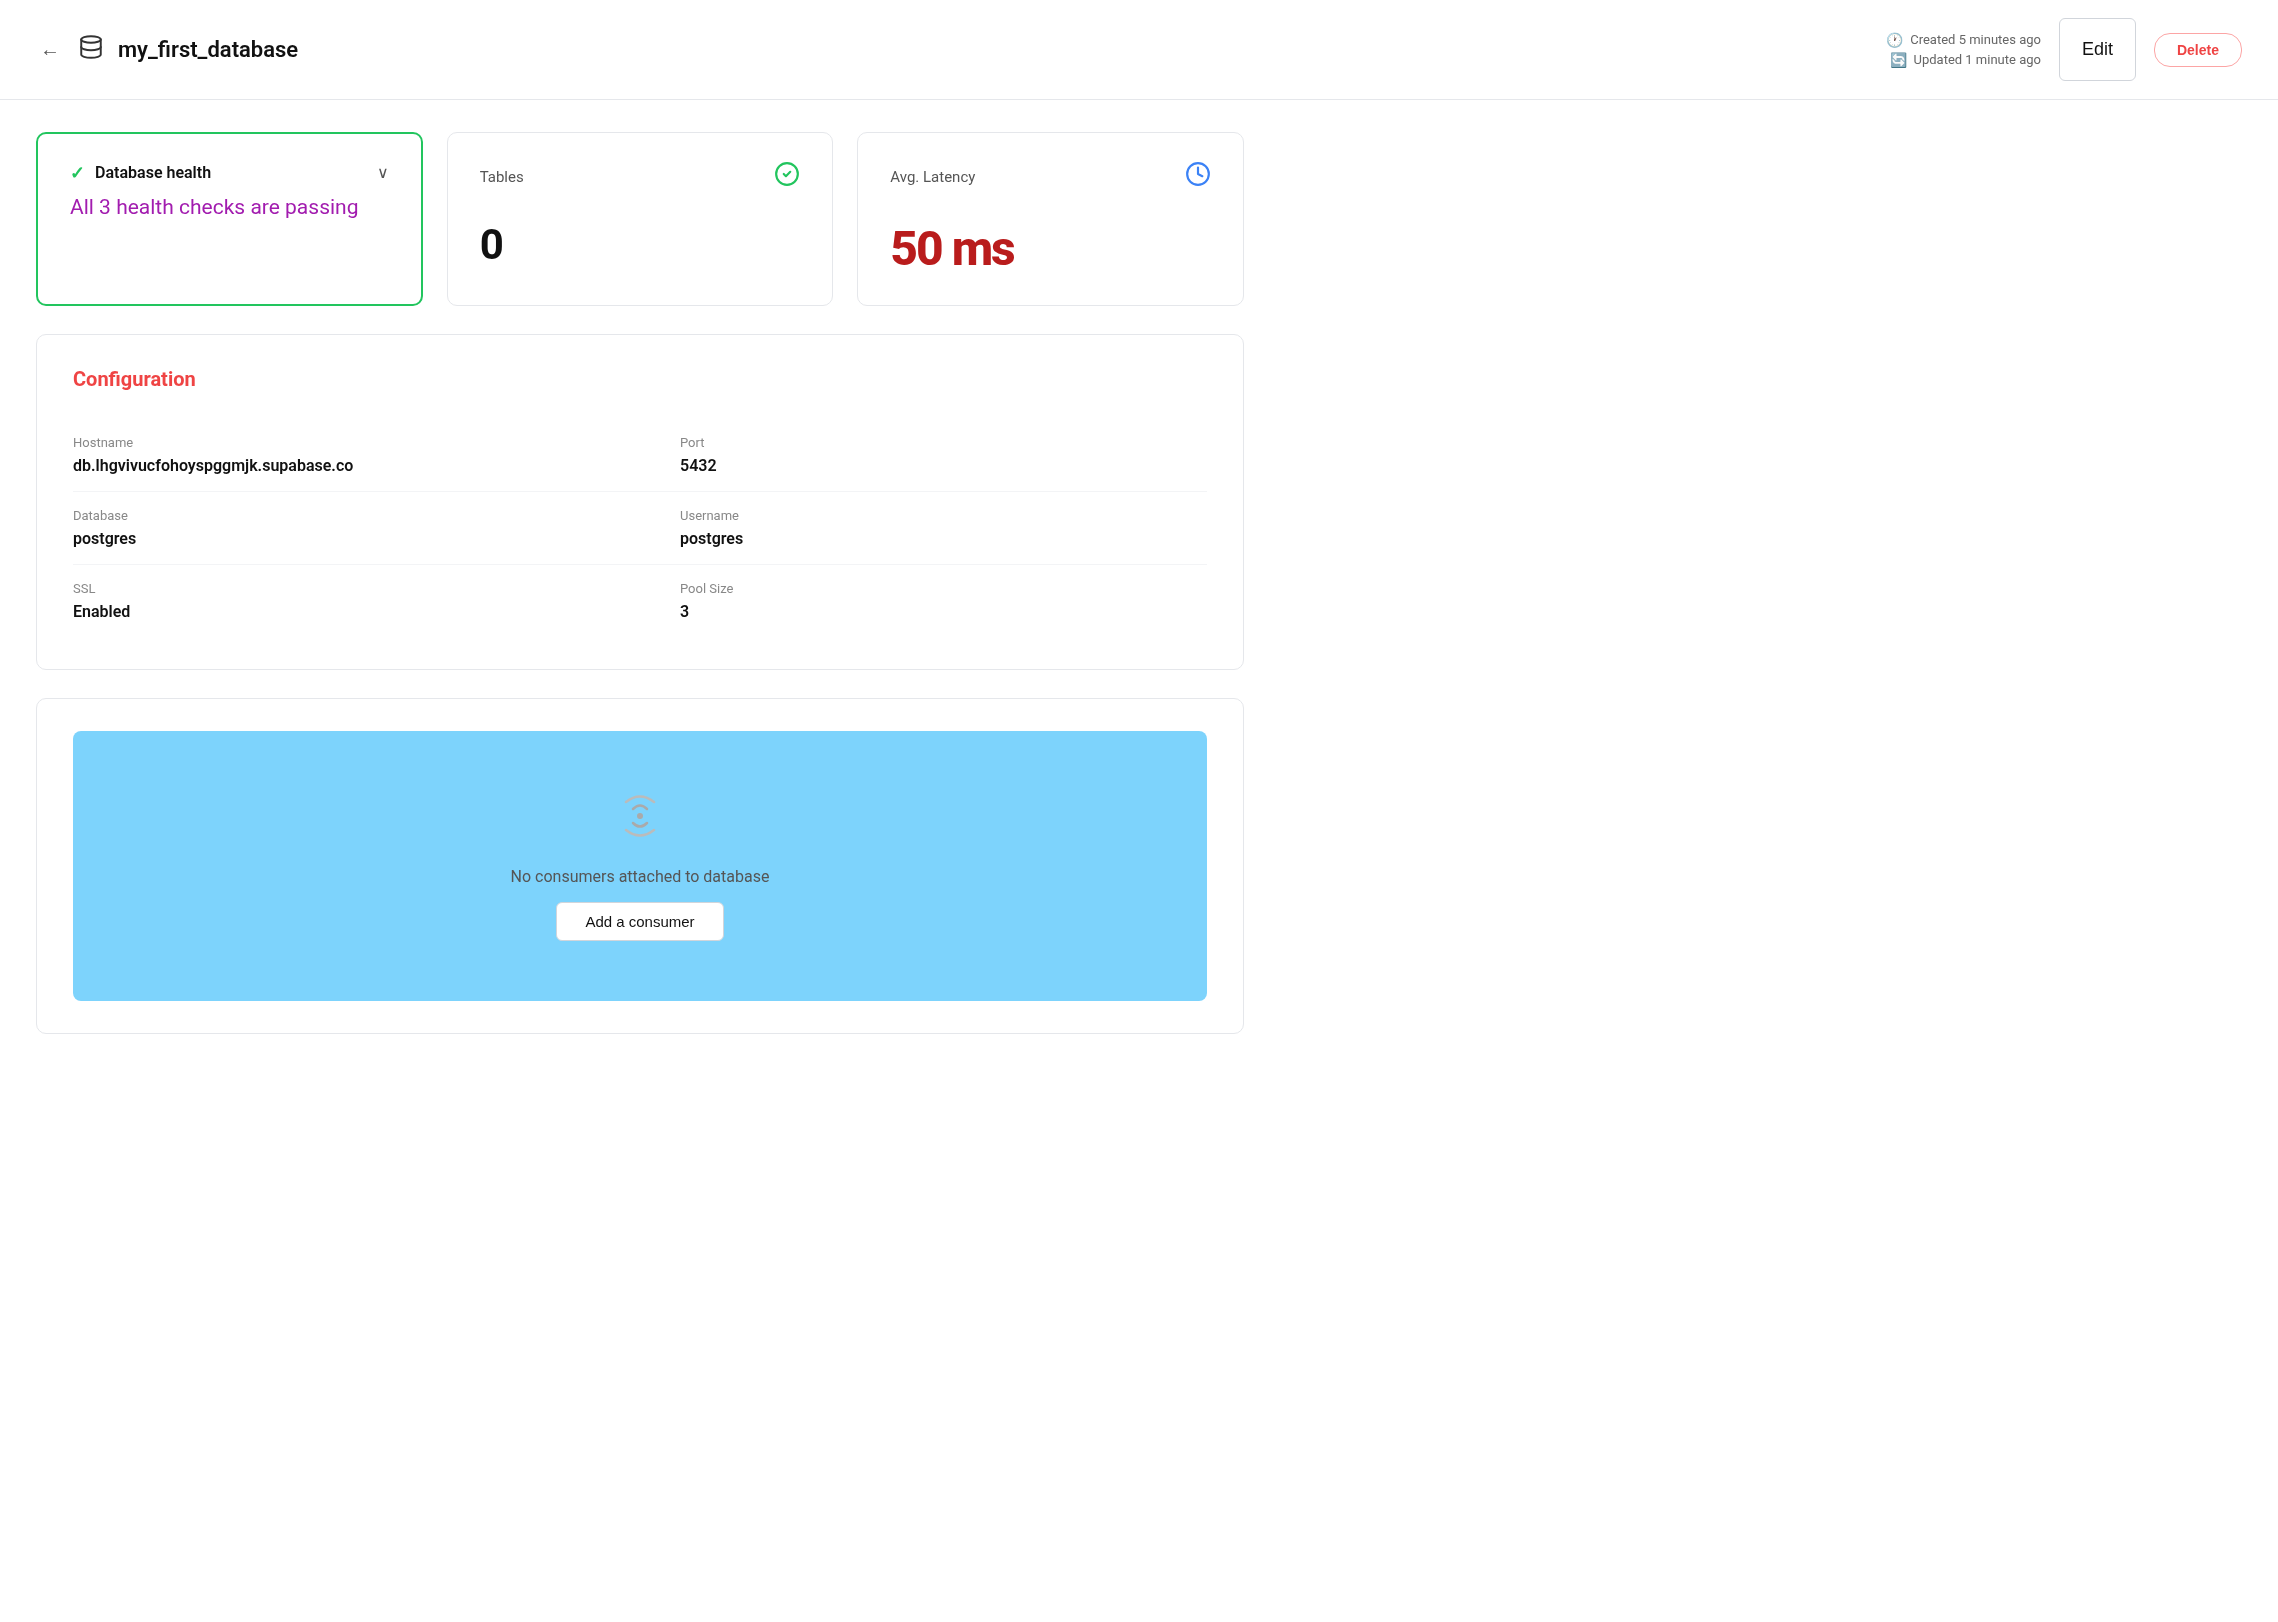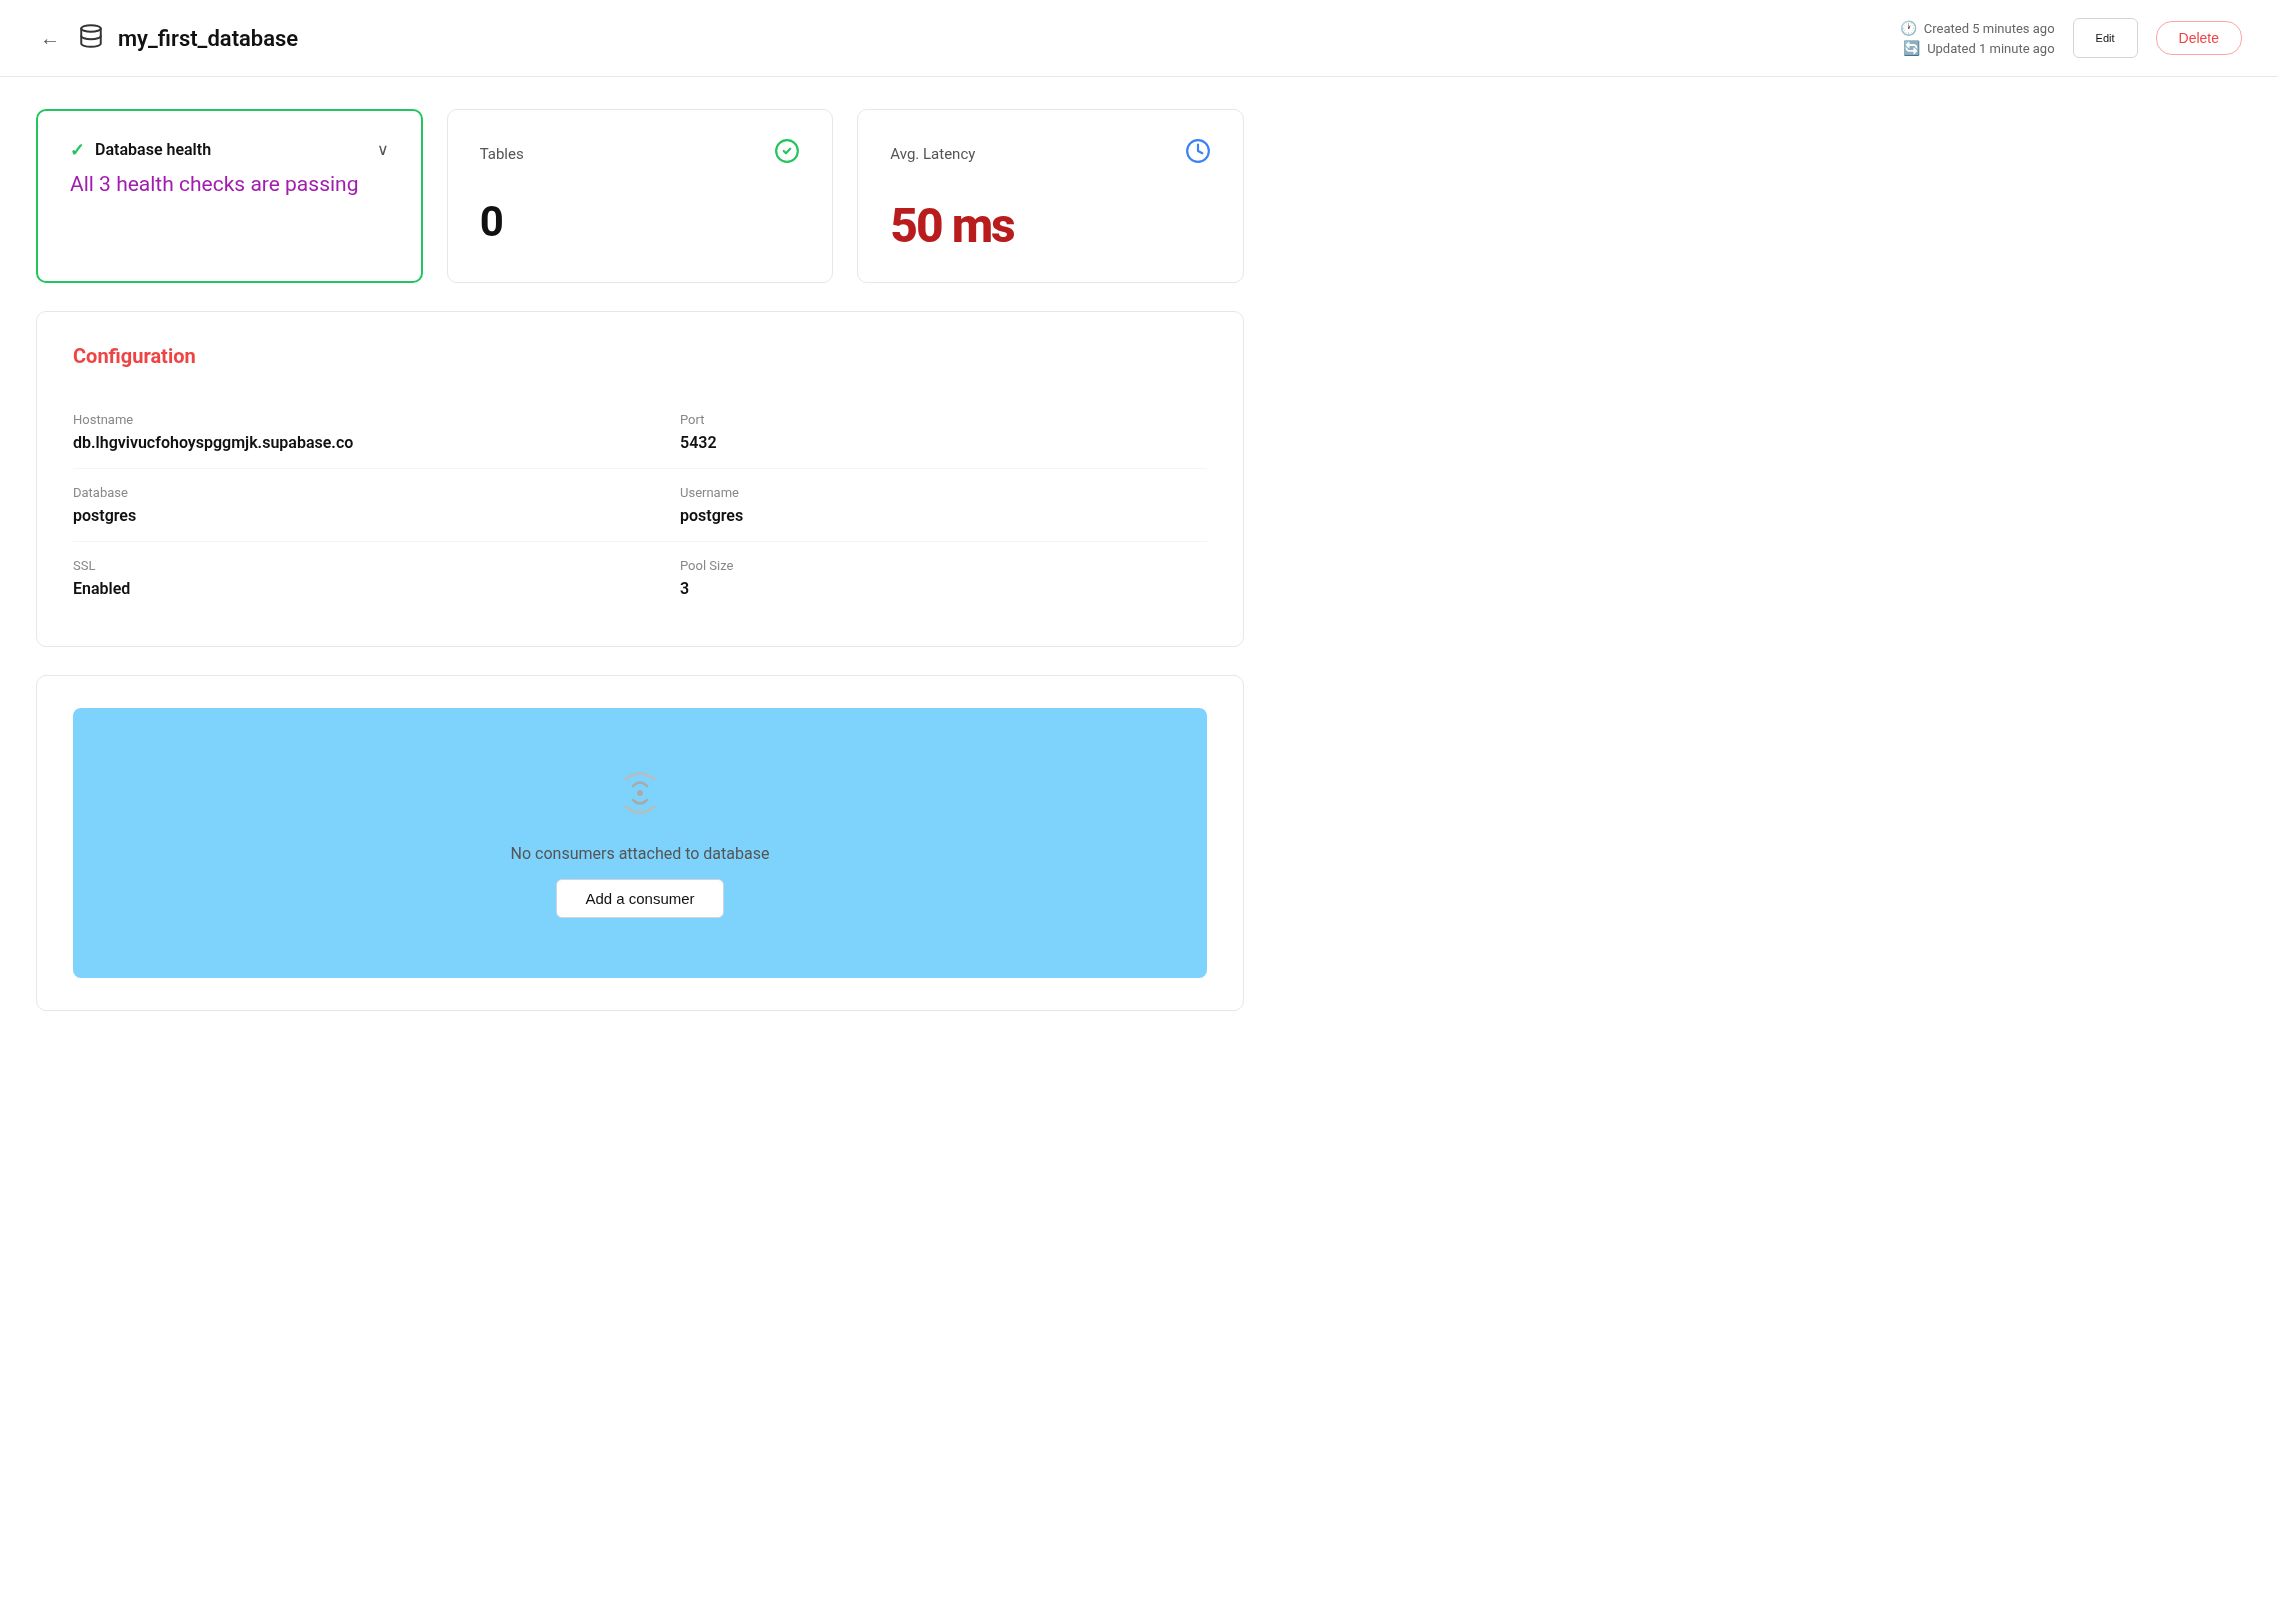--- a/index.html
+++ b/index.html
@@ -56,37 +56,37 @@
     .timestamp-row {
       display: flex;
       align-items: center;
       gap: 6px;
     }
     .timestamp-icon {
       font-size: 14px;
       color: #888;
     }
     .btn-edit {
-      padding: 13px 22px;
+      padding: 20px 22px;
       border: 1px solid #d1d5db;
       border-radius: 6px;
       background: #fff;
       color: #111;
-      font-size: 11px;
+      font-size: 18px;
       font-weight: 500;
       cursor: pointer;
     }
     .btn-delete {
       padding: 8px 22px;
       border: 1px solid #fca5a5;
       border-radius: 16px;
       background: #fff;
       color: #ef4444;
       font-size: 14px;
-      font-weight: 400;
+      font-weight: 700;
       cursor: pointer;
     }
 
     
     .main {
       padding: 32px 36px;
       max-width: 1280px;
     }
 
     

